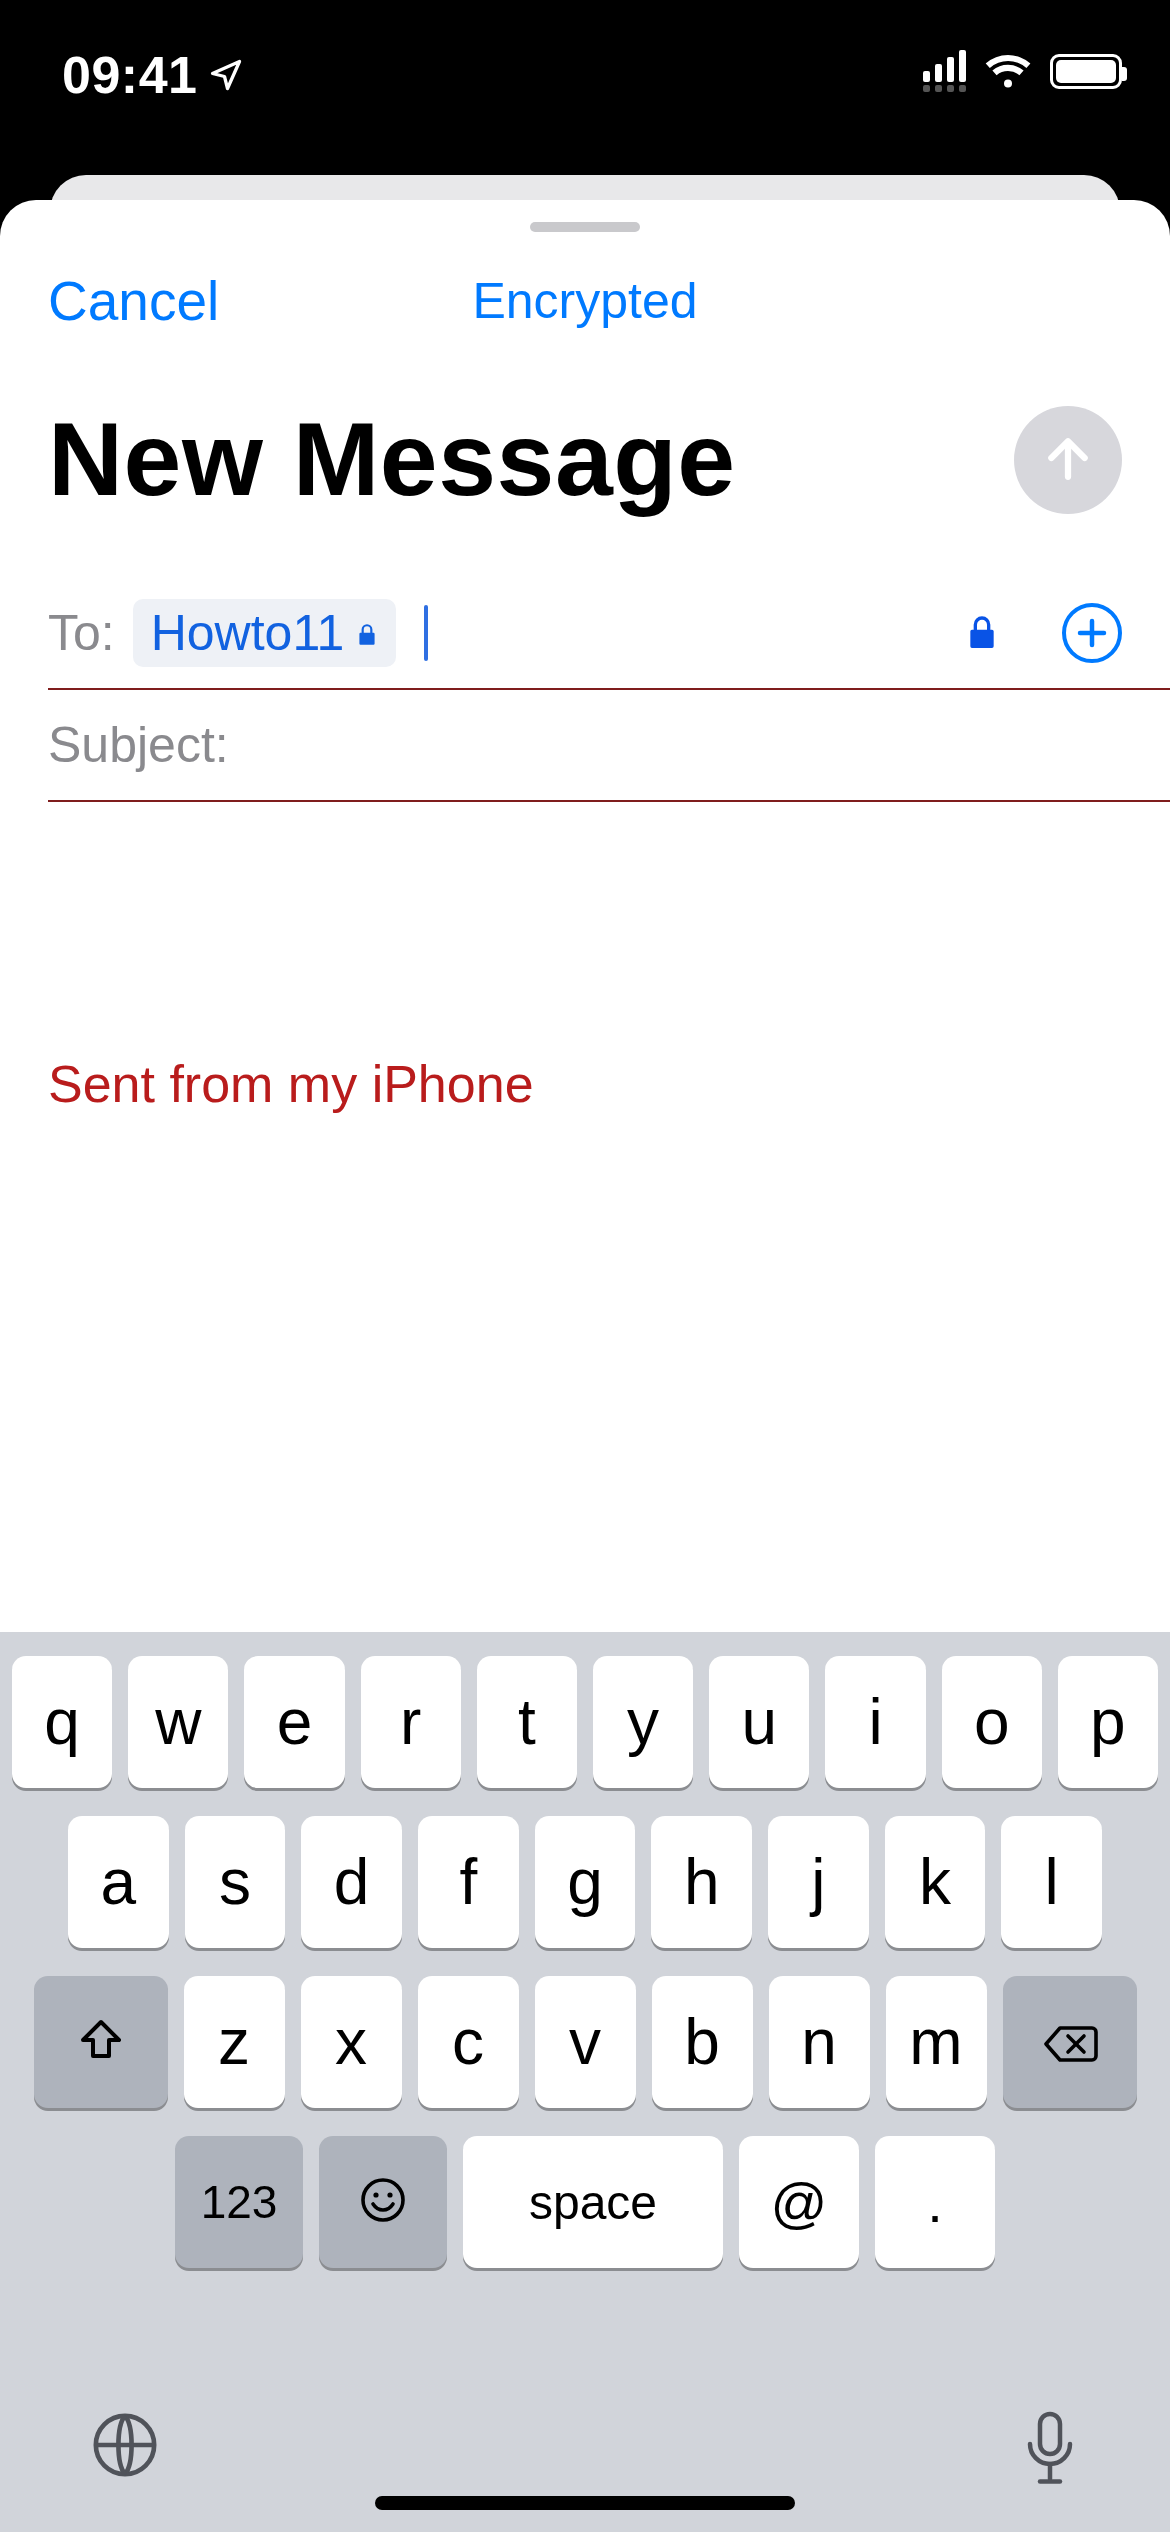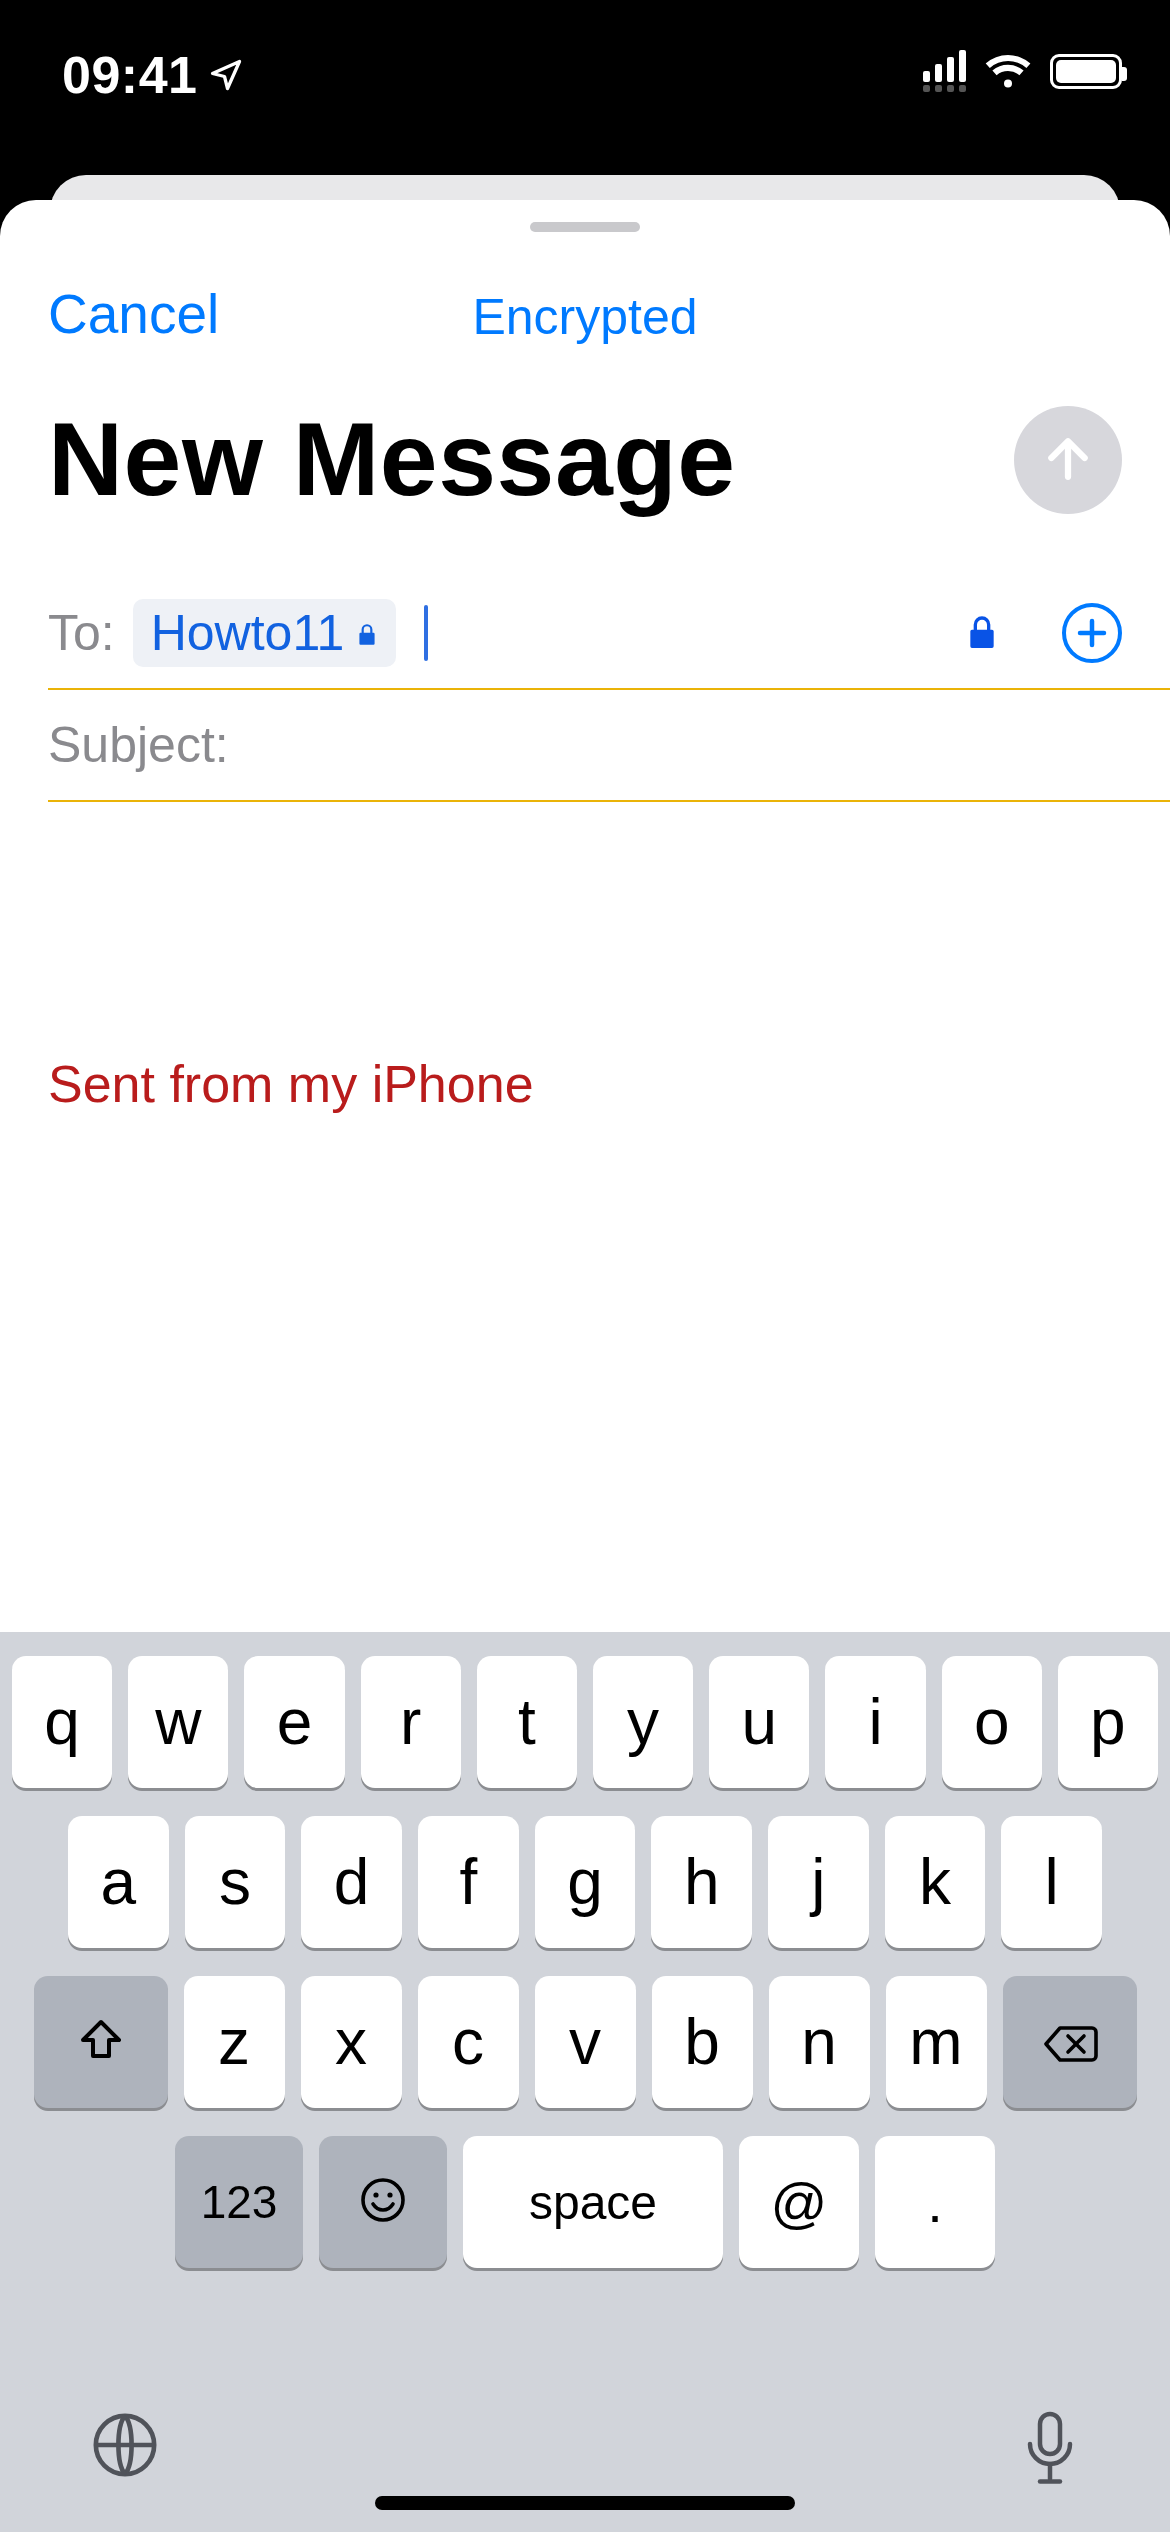--- a/index.html
+++ b/index.html
@@ -20,30 +20,30 @@
   .battery::after{content:"";position:absolute;right:-8px;top:10px;width:5px;height:14px;background:#fff;border-radius:0 3px 3px 0;}
   .battery .fill{position:absolute; inset:3px; background:#fff; border-radius:5px;}
 
   
   .sheet-bg { position:absolute; top:175px; left:50px; right:50px; height:100px; background:#e8e8ea; border-radius:36px 36px 0 0; }
 
   
   .compose { position:absolute; top:200px; left:0; right:0; bottom:0; background:#fff; border-radius:36px 36px 0 0; }
   .grabber { position:absolute; top:22px; left:50%; transform:translateX(-50%); width:110px; height:10px; background:#c9c9cc; border-radius:6px; }
 
-  .nav { position:absolute; top:56px; left:0; right:0; height:90px; display:flex; align-items:flex-end; }
+  .nav { position:absolute; top:56px; left:0; right:0; height:90px; display:flex; align-items:center; }
   .nav .cancel { position:absolute; left:48px; font-size:55px; color:#007aff; font-weight:400;}
   .nav .encrypted { width:100%; text-align:center; font-size:50px; color:#007aff; font-weight:400;}
 
   .title-row { position:absolute; top:200px; left:48px; right:48px; display:flex; align-items:center; justify-content:space-between;text-align:center;}
   .title-row h1 { font-size:104px; font-weight:700; letter-spacing:0.5px; color:#000;}
   .send-btn { width:108px; height:108px; border-radius:54px; background:#d7d7dc; display:flex; align-items:center; justify-content:center; }
 
   .fields { position:absolute; top:378px; left:48px; right:0; }
-  .field { height:112px; display:flex; align-items:center; border-bottom:2px solid #eab308; padding-right:48px; position:relative;}
+  .field { height:112px; display:flex; align-items:center; border-bottom:2px solid #7f1d1d; padding-right:48px; position:relative;}
   .label { font-size:50px; color:#8a8a8e; }
   .field-to .pill { margin-left:18px; background:#eef1f6; border-radius:10px; padding:5px 16px 5px 18px; display:flex; align-items:center; gap:10px; color:#1262e0; font-size:50px;}
   .cursor { margin-left:28px; width:4px; height:56px; background:#2f6fe2; border-radius:2px; animation:blink 1.1s step-end infinite;}
   @keyframes blink { 50% {opacity:0;} }
   .field-to .right { margin-left:auto; display:flex; align-items:center; gap:60px; }
   .add-btn { width:60px; height:60px; border:4px solid #007aff; border-radius:50%; display:flex; align-items:center; justify-content:center;}
   .add-btn svg { display:block; }
   .lock-blue svg { display:block; }
 
   .field-cc .from-val { margin-left:16px; font-size:50px; color:#8a8a8e; }

